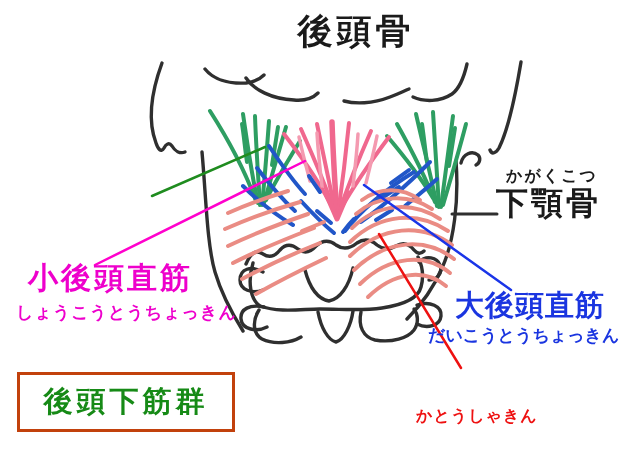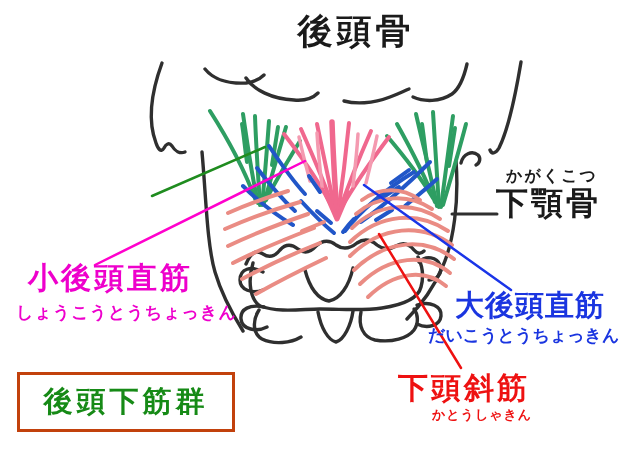--- a/index.html
+++ b/index.html
@@ -22,21 +22,21 @@
   #supobl-furi{left:13px;top:148px;font-size:17px;letter-spacing:1px;}
   #supobl-lbl{left:23px;top:167px;font-size:27px;letter-spacing:2px;}
   #rectmin-lbl{left:28px;top:263px;font-size:30px;letter-spacing:3px;}
   #rectmin-furi{left:16px;top:304px;font-size:17px;letter-spacing:1px;}
   #mandible-furi{left:506px;top:168px;font-size:16px;letter-spacing:2px;}
   #mandible-lbl{left:496px;top:187px;font-size:32px;letter-spacing:3px;}
   #rectmaj-lbl{left:455px;top:291px;font-size:29px;letter-spacing:1px;}
   #rectmaj-furi{left:428px;top:327px;font-size:17px;}
   #cervical-lbl{left:294px;top:345px;font-size:34px;letter-spacing:4px;}
   #infobl-lbl{left:398px;top:373px;font-size:30px;letter-spacing:3px;}
-  #infobl-furi{left:432px;top:408px;font-size:13px;letter-spacing:1px;}
+  #infobl-furi{left:416px;top:408px;font-size:16px;letter-spacing:1px;}
   #group-box{
     position:absolute;left:17px;top:372px;width:218px;height:60px;
     box-sizing:border-box;border:3px solid #c2410c;background:#ffffff;
     display:flex;align-items:center;justify-content:center;
     font-size:29px;font-weight:bold;letter-spacing:4px;
   }
 </style>
 </head>
 <body>
 
@@ -156,20 +156,19 @@
   <div id="rectmin-lbl" class="lbl c-magenta">小後頭直筋</div>
   <div id="rectmin-furi" class="furi c-magenta">しょうこうとうちょっきん</div>
 
   <div id="mandible-furi" class="furi c-black">かがくこつ</div>
   <div id="mandible-lbl" class="lbl c-black">下顎骨</div>
 
   <div id="rectmaj-lbl" class="lbl c-blue">大後頭直筋</div>
   <div id="rectmaj-furi" class="furi c-blue">だいこうとうちょっきん</div>
 
 
-  <div id="infobl-lbl" class="lbl c-red">下頭斜筋</div>
   <div id="infobl-furi" class="furi c-red">かとうしゃきん</div>
 
   <div id="group-box">
     <span class="c-boxgreen">後頭下筋群</span>
   </div>
 
 </div>
 
 </body></html>

